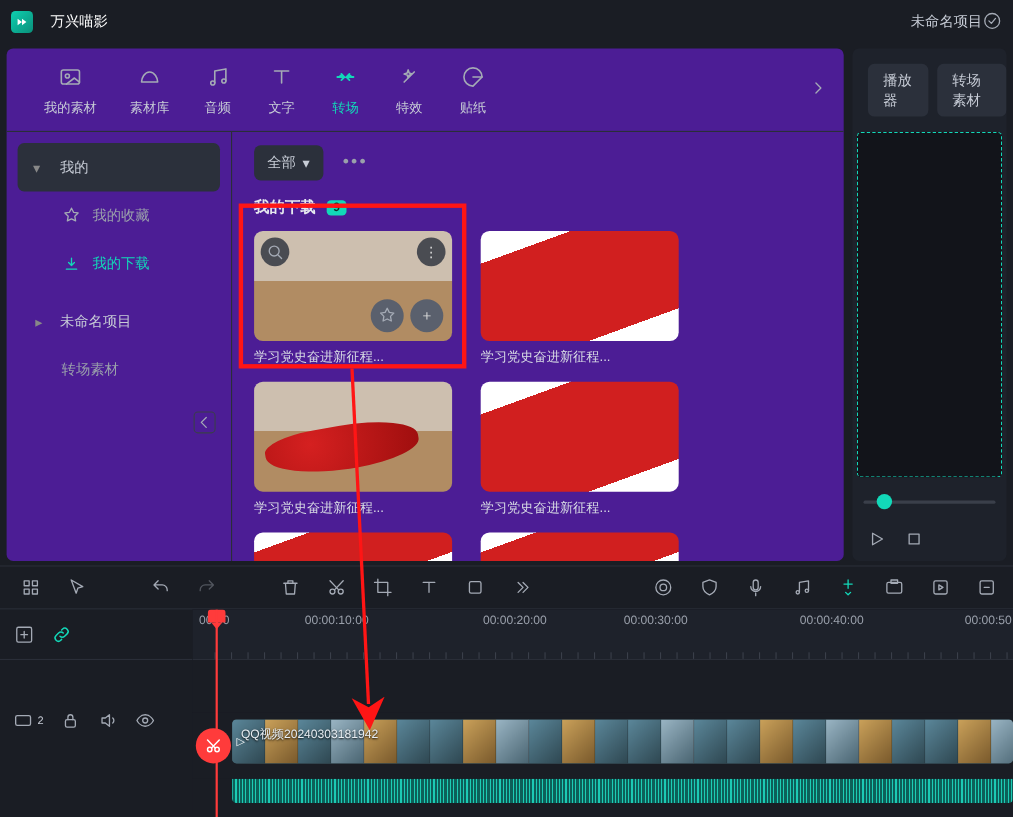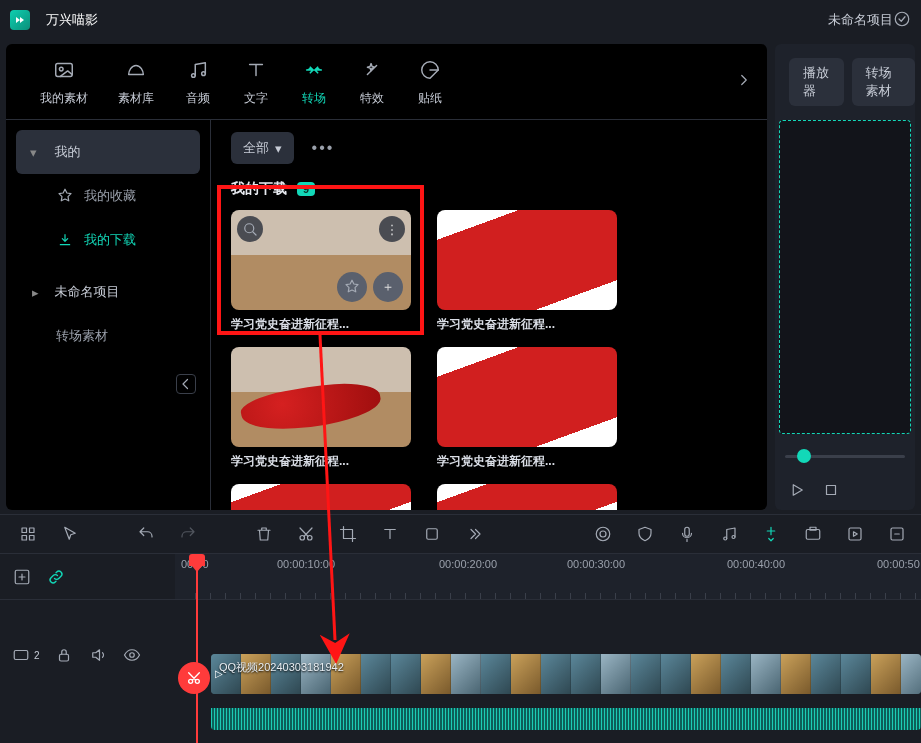--- a/index.html
+++ b/index.html
@@ -22,21 +22,21 @@
     display:flex; align-items:center; justify-content:center; }
   .menubar .logo svg { width:12px; height:12px; }
   .menubar .title { font-size:13px; color:#fff; margin-left:-14px;}
   .menubar .menu { display:flex; gap:30px; margin-left:8px; }
   .menubar .menu span { color:#c7ccd6; cursor:pointer; }
   .menubar .right { margin-left:auto; display:flex; align-items:center; }
   .menubar .right .proj { color:#c7ccd6; }
   .menubar .right .check { color:#888;}
   
   .panels { display:flex; height:470px; }
-  .left-panel { width:761px; background:#000000; display:flex; flex-direction:column;
+  .left-panel { width:761px; background:#4c1d95; display:flex; flex-direction:column;
      border-radius:6px; margin:4px 0 0 6px; overflow:hidden;}
   .right-panel { flex:1; margin:4px 6px 0 8px; background:#1e222b; border-radius:6px;
      display:flex; flex-direction:column; overflow:hidden;}
   
   .cat-tabs { display:flex; align-items:center; height:76px; gap:30px;
      padding-left:34px; border-bottom:1px solid #2a2e38;}
   .cat-tab { display:flex; flex-direction:column; align-items:center; gap:6px; cursor:pointer;}
   .cat-tab .ic { width:28px; height:28px; display:flex; align-items:center; justify-content:center;}
   .cat-tab .ic svg { width:22px; height:22px; }
   .cat-tab span { font-size:12px; color:#c7ccd6; }
@@ -83,21 +83,21 @@
      background:radial-gradient(circle at 30% 30%, #d52020, #9e0e0e);
      border-radius:40% 60% 50% 70%; transform:rotate(-10deg);}
   .thumb .overlay-btn { position:absolute; width:26px; height:26px; border-radius:50%;
      background:rgba(50,55,66,.85); color:#ddd; display:flex; align-items:center;
      justify-content:center; font-size:13px;}
   .thumb .ov-tl { top:6px; left:6px;}
   .thumb .ov-tr { top:6px; right:6px;}
   .thumb .ov-br { bottom:8px; right:8px; width:30px; height:30px; background:#5a606d;}
   .thumb .ov-br.star { right:44px; background:#5a606d;}
   .item .cap { font-size:12px; color:#d9dde5; white-space:nowrap; overflow:hidden;
-     text-overflow:ellipsis;font-weight:bold;}
+     text-overflow:ellipsis;}
   
   .highlight-box { position:absolute; top:185px; left:217px; width:207px; height:150px;
      border:4px solid #ff1515; pointer-events:none; z-index:40;}
   svg.anno-arrow { position:absolute; top:0; left:0; pointer-events:none; z-index:39;}
   
   .right-panel .tabs { display:flex; padding:14px 0 10px 14px; gap:8px;}
   .right-panel .tabs .t { background:#2b303b; border-radius:6px; padding:6px 14px;
      font-size:13px; cursor:pointer;}
   .right-panel .preview { flex:1; margin:4px 4px; background:#12141a;
      border:1px dashed #12d8b8; border-radius:4px; position:relative;}

